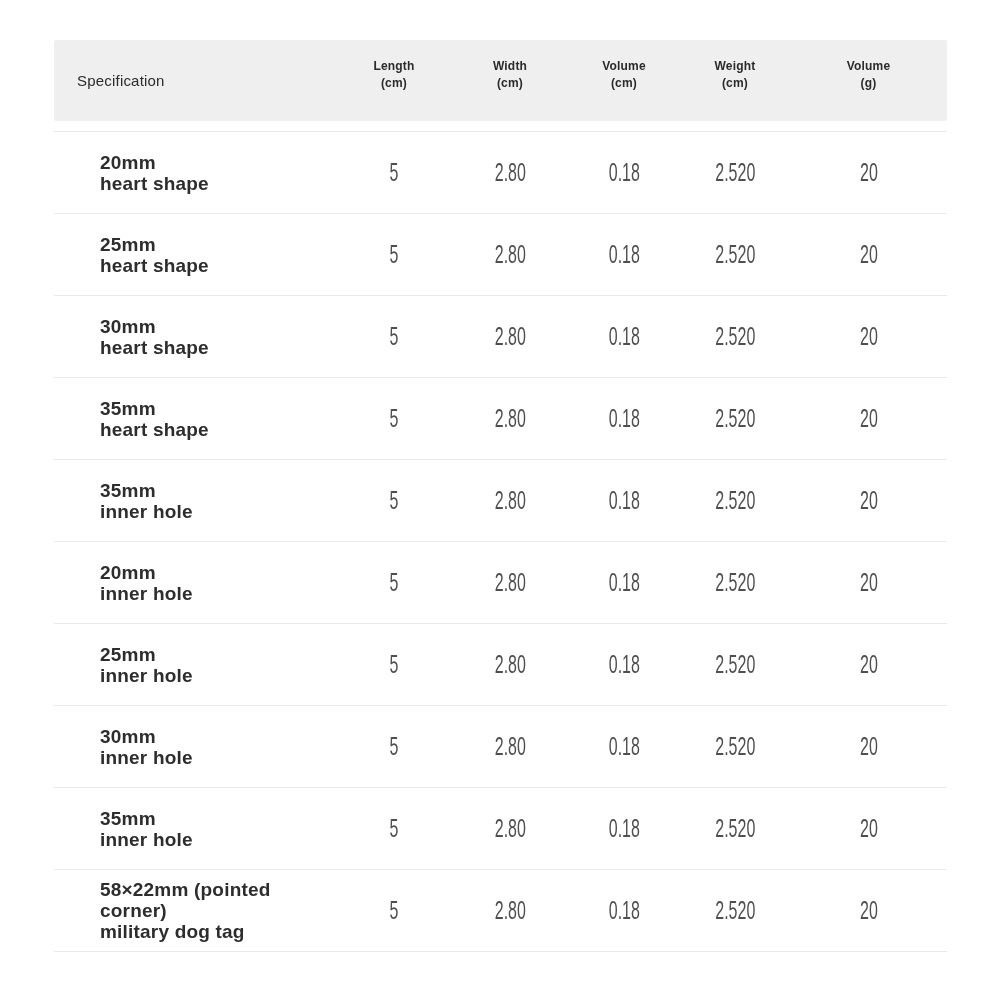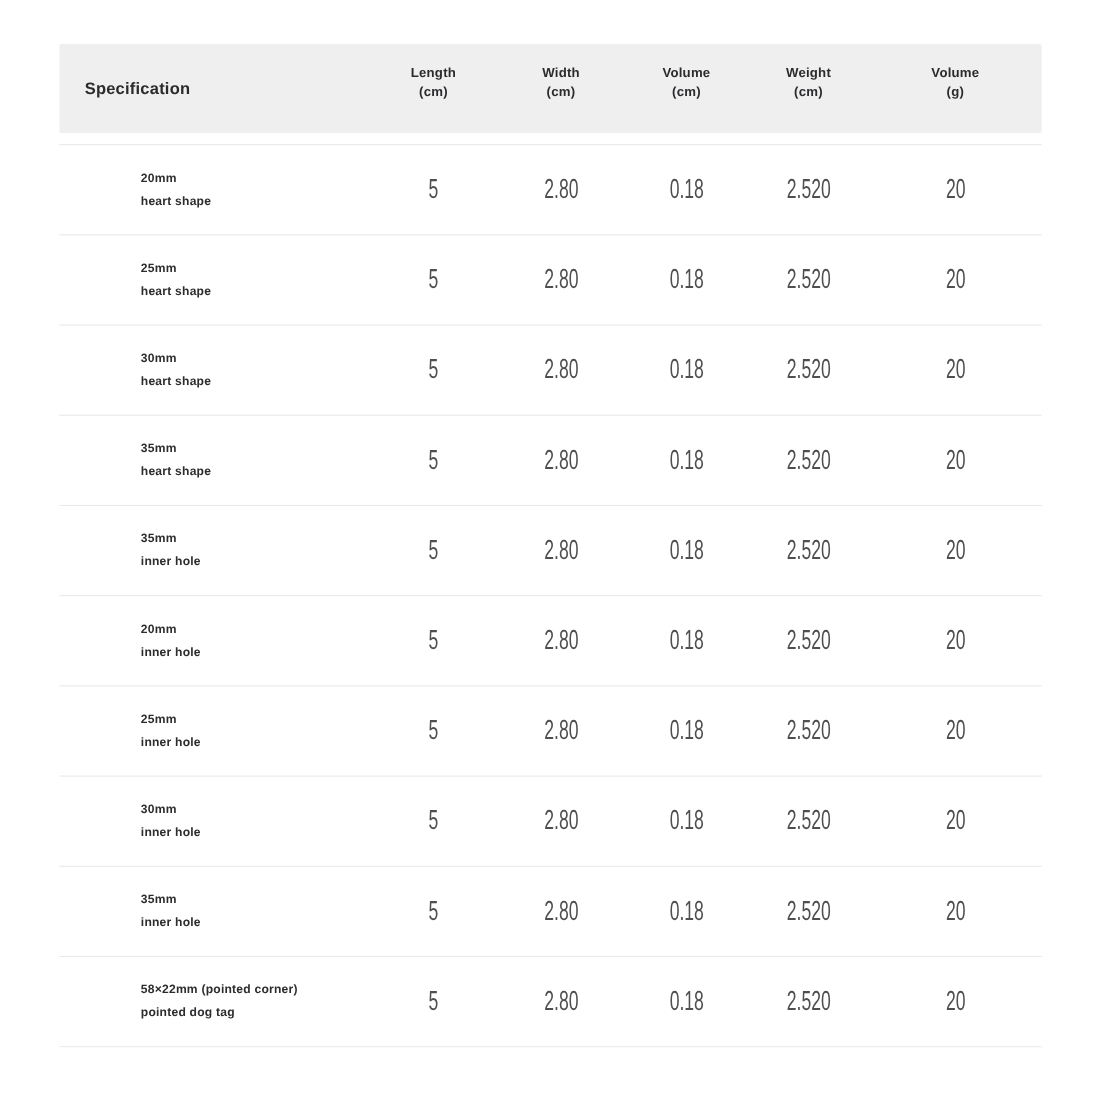--- a/index.html
+++ b/index.html
@@ -29,21 +29,21 @@
     align-items: center;
   }
   .table-header {
     height: 81px;
     background: var(--header-bg);
     border-radius: 2px;
   }
   .spec-head {
     padding-left: 23px;
     font-size: 15px;
-    font-weight: 700;
+    font-weight: 400;
     letter-spacing: 0.2px;
     color: var(--heading-text);
   }
   .num-head {
     text-align: center;
   }
   .num-head .hdr-block {
     display: inline-block;
     text-align: center;
     font-size: 12px;
@@ -59,26 +59,25 @@
   }
   .row {
     height: 82px;
     border-top: 1px solid var(--divider);
     background: #ffffff;
   }
   .spec-cell {
     padding-left: 46px;
   }
   .spec-label {
-    font-size: 11px;
+    font-size: 19px;
     font-weight: 700;
     letter-spacing: 0.2px;
     line-height: 21px;
     color: var(--label-text);
-    margin-left: 28px;
   }
   .num-cell {
     text-align: center;
   }
   .num-val {
     display: inline-block;
     font-family: "Liberation Sans", sans-serif;
     font-size: 25px;
     font-weight: 400;
     color: var(--value-text);
@@ -237,21 +236,21 @@
       <div class="num-cell"><span class="num-val">2.80</span></div>
       <div class="num-cell"><span class="num-val">0.18</span></div>
       <div class="num-cell"><span class="num-val">2.520</span></div>
       <div class="num-cell"><span class="num-val">20</span></div>
     </div>
 
     <div class="grid row">
       <div class="spec-cell">
         <div class="spec-label">
           <span>58×22mm (pointed corner)</span><br>
-          <span>pointed dog tag</span>
+          <span>military dog tag</span>
         </div>
       </div>
       <div class="num-cell"><span class="num-val">5</span></div>
       <div class="num-cell"><span class="num-val">2.80</span></div>
       <div class="num-cell"><span class="num-val">0.18</span></div>
       <div class="num-cell"><span class="num-val">2.520</span></div>
       <div class="num-cell"><span class="num-val">20</span></div>
     </div>
   </div>
 

